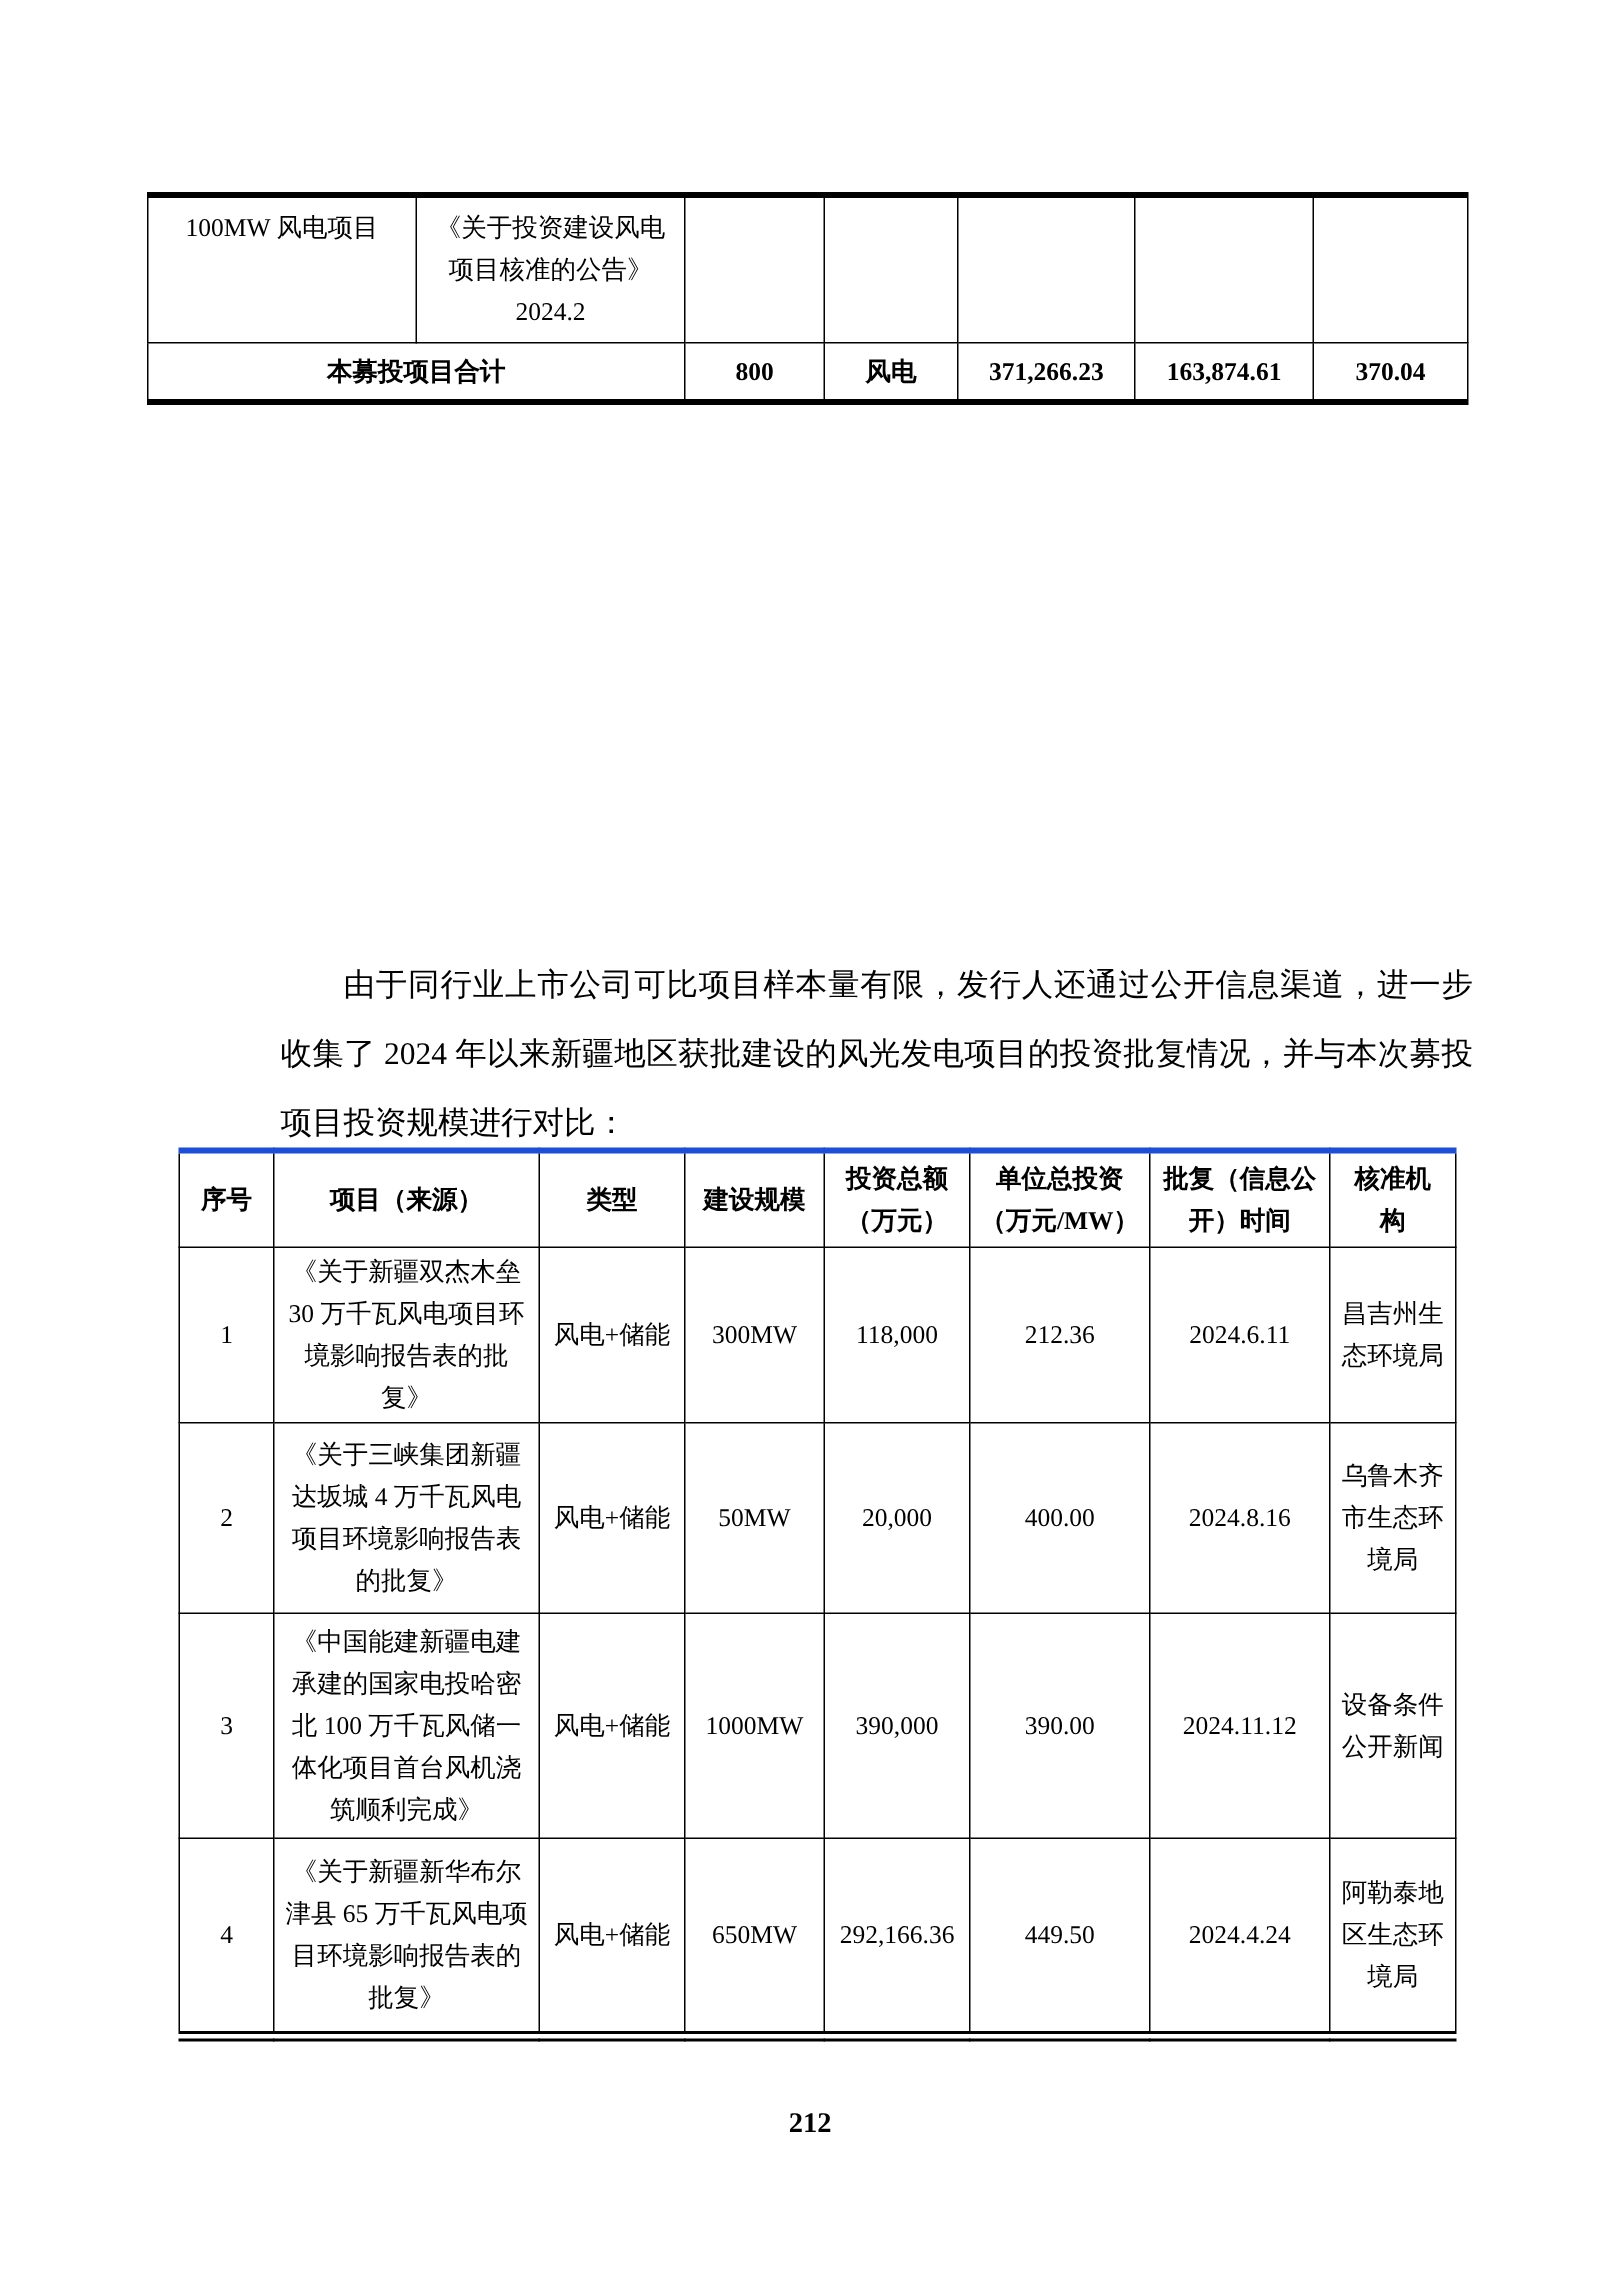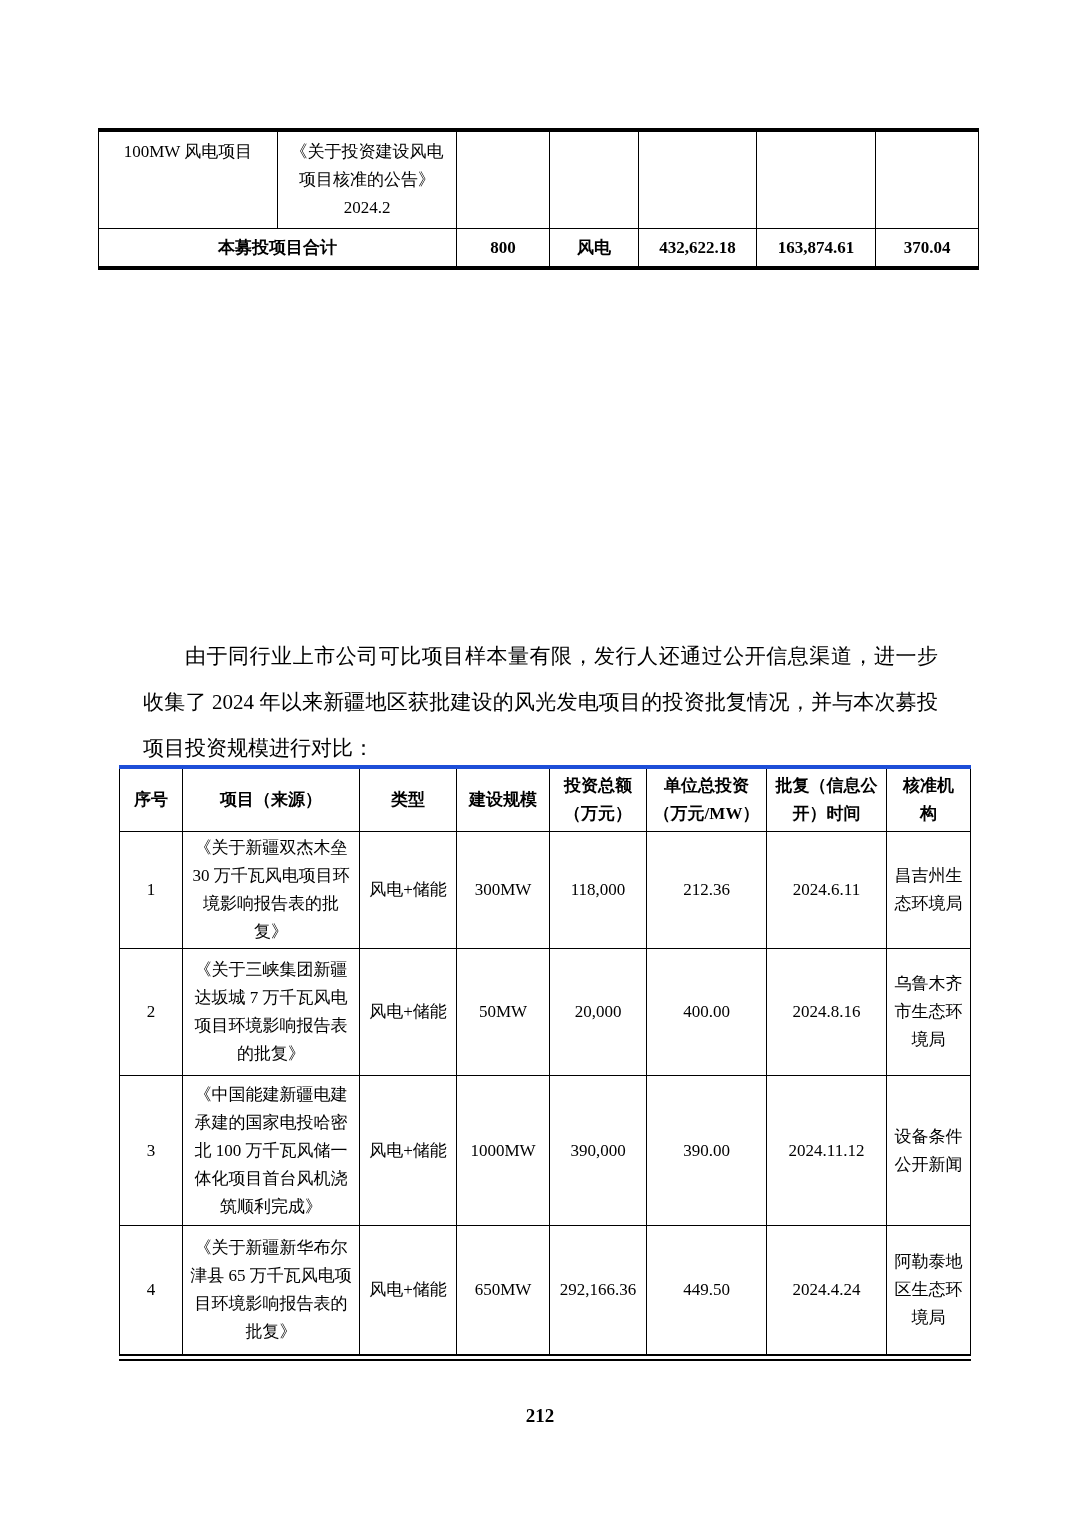--- a/index.html
+++ b/index.html
@@ -50,21 +50,21 @@
     left: 143px;
     width: 795px;
     font-size: 21px;
     line-height: 46px;
     text-align: justify;
     text-justify: inter-ideograph;
     text-indent: 2em;
     word-break: break-all;
   }
   .para-1 { top: 282px; }
-  .para-2 { top: 612px; }
+  .para-2 { top: 612px; margin-left: 44px; }
 
   
   .cmp-table {
     position: absolute;
     left: 119px; top: 765px;
     width: 851px;
     border-top: 4px solid #1d4ed8;
     border-bottom: 7px double #000;
   }
   .cmp-table th, .cmp-table td {
@@ -117,21 +117,21 @@
         <td></td>
         <td></td>
         <td></td>
         <td></td>
         <td></td>
       </tr>
       <tr class="row-total">
         <td colspan="2">本募投项目合计</td>
         <td>800</td>
         <td>风电</td>
-        <td>432,622.18</td>
+        <td>371,266.23</td>
         <td>163,874.61</td>
         <td>370.04</td>
       </tr>
     </tbody>
   </table>
 
   <p class="para para-2">由于同行业上市公司可比项目样本量有限，发行人还通过公开信息渠道，进一步收集了 2024 年以来新疆地区获批建设的风光发电项目的投资批复情况，并与本次募投项目投资规模进行对比：</p>
 
   <table class="cmp-table">
     <colgroup>
@@ -171,21 +171,21 @@
         <td>300MW</td>
         <td>118,000</td>
         <td>212.36</td>
         <td>2024.6.11</td>
         <td>昌吉州生
 态环境局</td>
       </tr>
       <tr class="r2">
         <td>2</td>
         <td>《关于三峡集团新疆
-达坂城 7 万千瓦风电
+达坂城 4 万千瓦风电
 项目环境影响报告表
 的批复》</td>
         <td>风电+储能</td>
         <td>50MW</td>
         <td>20,000</td>
         <td>400.00</td>
         <td>2024.8.16</td>
         <td>乌鲁木齐
 市生态环
 境局</td>

